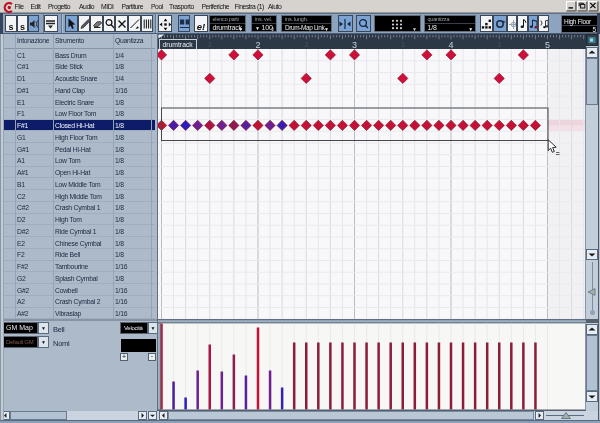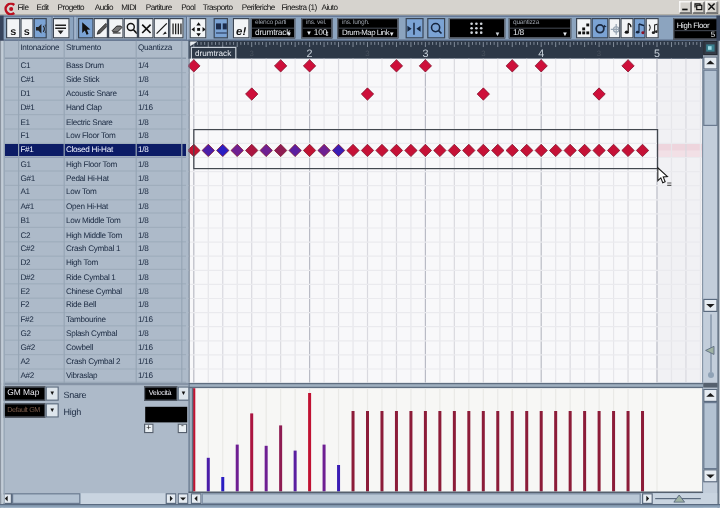--- a/index.html
+++ b/index.html
@@ -256,24 +256,24 @@
     <div class="t" style="left:17px;top:310.10px;color:#1a2940">A#2</div>
     <div class="t" style="left:55px;top:310.10px;color:#1a2940">Vibraslap</div>
     <div class="t" style="left:115px;top:310.10px;color:#1a2940">1/16</div>
     <div style="position:absolute;left:14.5px;top:34px;width:1px;height:285.25px;background:#96a5b5"></div>
     <div style="position:absolute;left:52.5px;top:34px;width:1px;height:285.25px;background:#96a5b5"></div>
     <div style="position:absolute;left:112.5px;top:34px;width:1px;height:285.25px;background:#96a5b5"></div>
     <div style="position:absolute;left:150.5px;top:34px;width:1px;height:285.25px;background:#96a5b5"></div>
     <div style="position:absolute;left:0px;top:319.25px;width:157px;height:1.5px;background:#8694a6"></div>
     <div style="position:absolute;left:2px;top:322px;width:36px;height:12px;background:#000;border:1px solid #5a6370;box-sizing:border-box;color:#e8e8f0;font-size:7px;line-height:10px;padding-left:3px;letter-spacing:0;white-space:nowrap;overflow:hidden;font-family:'Liberation Sans',sans-serif">GM Map</div>
     <div style="position:absolute;left:38px;top:322px;width:11px;height:12px;background:#dde5ec;border:1px solid #5a6a7e;box-sizing:border-box;color:#111;font-size:5px;text-align:center;line-height:10px">▼</div>
-    <div class="t" style="left:53px;top:324.5px;color:#1a2940;font-size:7.5px">Snare</div>
+    <div class="t" style="left:53px;top:324.5px;color:#1a2940;font-size:7.5px">Bell</div>
     <div style="position:absolute;left:2px;top:336px;width:36px;height:12px;background:#000;border:1px solid #5a6370;box-sizing:border-box;color:#7a5a4a;font-size:6px;line-height:10px;padding-left:3px;letter-spacing:-0.3px;white-space:nowrap;overflow:hidden;font-family:'Liberation Sans',sans-serif">Default GM</div>
     <div style="position:absolute;left:38px;top:336px;width:11px;height:12px;background:#dde5ec;border:1px solid #5a6a7e;box-sizing:border-box;color:#111;font-size:5px;text-align:center;line-height:10px">▼</div>
-    <div class="t" style="left:53px;top:338.5px;color:#1a2940;font-size:7.5px">High</div>
+    <div class="t" style="left:53px;top:338.5px;color:#1a2940;font-size:7.5px">Nomi</div>
     <div style="position:absolute;left:120px;top:322px;width:28px;height:12px;background:#000;border:1px solid #5a6370;box-sizing:border-box;color:#e8e8f0;font-size:6px;line-height:10px;padding-left:3px;letter-spacing:-0.3px;white-space:nowrap;overflow:hidden;font-family:'Liberation Sans',sans-serif">Velocità</div>
     <div style="position:absolute;left:148px;top:322px;width:10px;height:12px;background:#dde5ec;border:1px solid #5a6a7e;box-sizing:border-box;color:#111;font-size:5px;text-align:center;line-height:10px">▼</div>
     <div style="position:absolute;left:121px;top:339px;width:35px;height:13px;background:#000"></div>
     <div style="position:absolute;left:120px;top:353px;width:8px;height:8px;background:#e8eef2;border:1px solid #55606e;box-sizing:border-box;font-size:7px;line-height:5px;text-align:center;color:#111">+</div>
     <div style="position:absolute;left:148px;top:353px;width:8px;height:8px;background:#e8eef2;border:1px solid #55606e;box-sizing:border-box;font-size:7px;line-height:4px;text-align:center;color:#111">-</div>
 <svg style="position:absolute;left:157px;top:34px" width="429" height="285" viewBox="157 34 429 285">
       <rect x="157" y="34" width="429" height="15" fill="#2d3847"></rect>
       <path d="M155.47 35v2.4M158.48 35v2.4M161.50 35v4.2M164.52 35v2.4M167.53 35v2.4M170.55 35v2.4M173.56 35v4.2M176.58 35v2.4M179.59 35v2.4M182.61 35v2.4M185.62 35v4.2M188.64 35v2.4M191.66 35v2.4M194.67 35v2.4M197.69 35v4.2M200.70 35v2.4M203.72 35v2.4M206.73 35v2.4M209.75 35v4.2M212.77 35v2.4M215.78 35v2.4M218.80 35v2.4M221.81 35v4.2M224.83 35v2.4M227.84 35v2.4M230.86 35v2.4M233.88 35v4.2M236.89 35v2.4M239.91 35v2.4M242.92 35v2.4M245.94 35v4.2M248.95 35v2.4M251.97 35v2.4M254.98 35v2.4M258.00 35v4.2M261.02 35v2.4M264.03 35v2.4M267.05 35v2.4M270.06 35v4.2M273.08 35v2.4M276.09 35v2.4M279.11 35v2.4M282.12 35v4.2M285.14 35v2.4M288.16 35v2.4M291.17 35v2.4M294.19 35v4.2M297.20 35v2.4M300.22 35v2.4M303.23 35v2.4M306.25 35v4.2M309.27 35v2.4M312.28 35v2.4M315.30 35v2.4M318.31 35v4.2M321.33 35v2.4M324.34 35v2.4M327.36 35v2.4M330.38 35v4.2M333.39 35v2.4M336.41 35v2.4M339.42 35v2.4M342.44 35v4.2M345.45 35v2.4M348.47 35v2.4M351.48 35v2.4M354.50 35v4.2M357.52 35v2.4M360.53 35v2.4M363.55 35v2.4M366.56 35v4.2M369.58 35v2.4M372.59 35v2.4M375.61 35v2.4M378.62 35v4.2M381.64 35v2.4M384.66 35v2.4M387.67 35v2.4M390.69 35v4.2M393.70 35v2.4M396.72 35v2.4M399.73 35v2.4M402.75 35v4.2M405.77 35v2.4M408.78 35v2.4M411.80 35v2.4M414.81 35v4.2M417.83 35v2.4M420.84 35v2.4M423.86 35v2.4M426.88 35v4.2M429.89 35v2.4M432.91 35v2.4M435.92 35v2.4M438.94 35v4.2M441.95 35v2.4M444.97 35v2.4M447.98 35v2.4M451.00 35v4.2M454.02 35v2.4M457.03 35v2.4M460.05 35v2.4M463.06 35v4.2M466.08 35v2.4M469.09 35v2.4M472.11 35v2.4M475.12 35v4.2M478.14 35v2.4M481.16 35v2.4M484.17 35v2.4M487.19 35v4.2M490.20 35v2.4M493.22 35v2.4M496.23 35v2.4M499.25 35v4.2M502.27 35v2.4M505.28 35v2.4M508.30 35v2.4M511.31 35v4.2M514.33 35v2.4M517.34 35v2.4M520.36 35v2.4M523.38 35v4.2M526.39 35v2.4M529.41 35v2.4M532.42 35v2.4M535.44 35v4.2M538.45 35v2.4M541.47 35v2.4M544.48 35v2.4M547.50 35v4.2M550.52 35v2.4M553.53 35v2.4M556.55 35v2.4M559.56 35v4.2M562.58 35v2.4M565.59 35v2.4M568.61 35v2.4M571.62 35v4.2M574.64 35v2.4M577.66 35v2.4M580.67 35v2.4M583.69 35v4.2" stroke="#8a94a2" stroke-width="0.75"></path>
       <text x="258.0" y="47.5" font-size="9" fill="#c9d2db" text-anchor="middle" font-family="Liberation Sans, sans-serif">2</text>
       <text x="354.5" y="47.5" font-size="9" fill="#c9d2db" text-anchor="middle" font-family="Liberation Sans, sans-serif">3</text>

